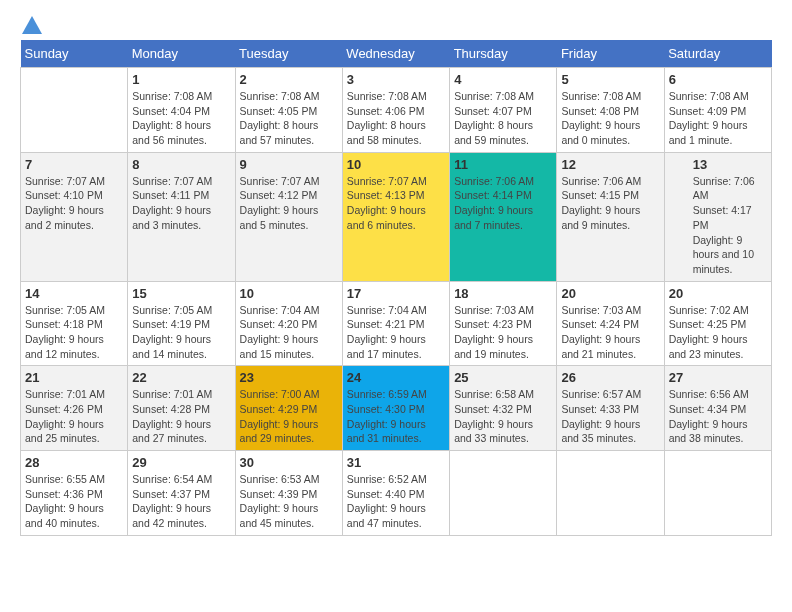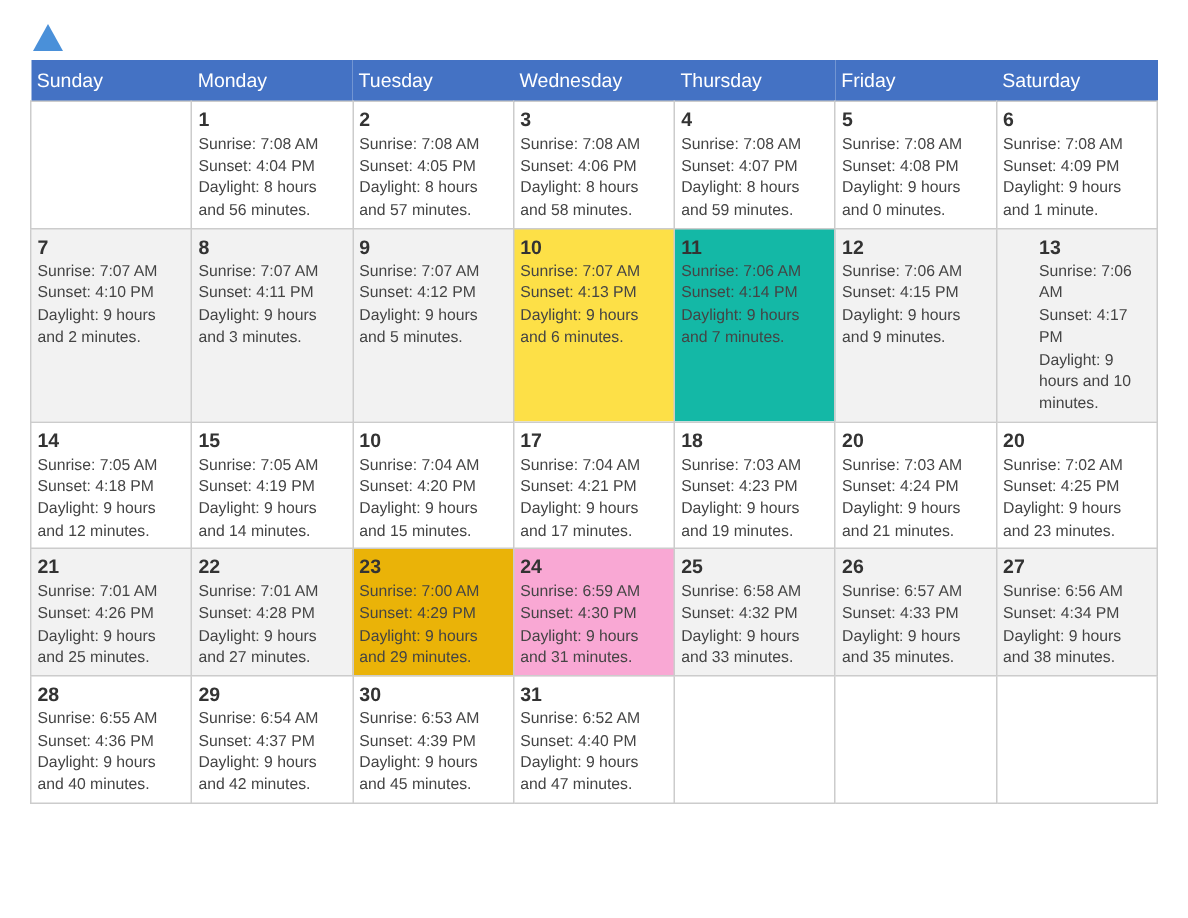--- a/index.html
+++ b/index.html
@@ -209,21 +209,21 @@
           <div class="day-info">Sunrise: 7:01 AM<br>Sunset: 4:26 PM<br>Daylight: 9 hours and 25 minutes.</div>
         </td>
         <td style="background-color: rgb(242, 242, 242);">
           <div class="day-number">22</div>
           <div class="day-info">Sunrise: 7:01 AM<br>Sunset: 4:28 PM<br>Daylight: 9 hours and 27 minutes.</div>
         </td>
         <td style="background-color: #eab308;">
           <div class="day-number">23</div>
           <div class="day-info">Sunrise: 7:00 AM<br>Sunset: 4:29 PM<br>Daylight: 9 hours and 29 minutes.</div>
         </td>
-        <td style="background-color: #f9a8d4; margin-left: 28px;">
+        <td style="background-color: #0ea5e9; margin-left: 28px;">
           <div class="day-number">24</div>
           <div class="day-info">Sunrise: 6:59 AM<br>Sunset: 4:30 PM<br>Daylight: 9 hours and 31 minutes.</div>
         </td>
         <td style="background-color: rgb(242, 242, 242);">
           <div class="day-number">25</div>
           <div class="day-info">Sunrise: 6:58 AM<br>Sunset: 4:32 PM<br>Daylight: 9 hours and 33 minutes.</div>
         </td>
         <td style="background-color: rgb(242, 242, 242);">
           <div class="day-number">26</div>
           <div class="day-info">Sunrise: 6:57 AM<br>Sunset: 4:33 PM<br>Daylight: 9 hours and 35 minutes.</div>

